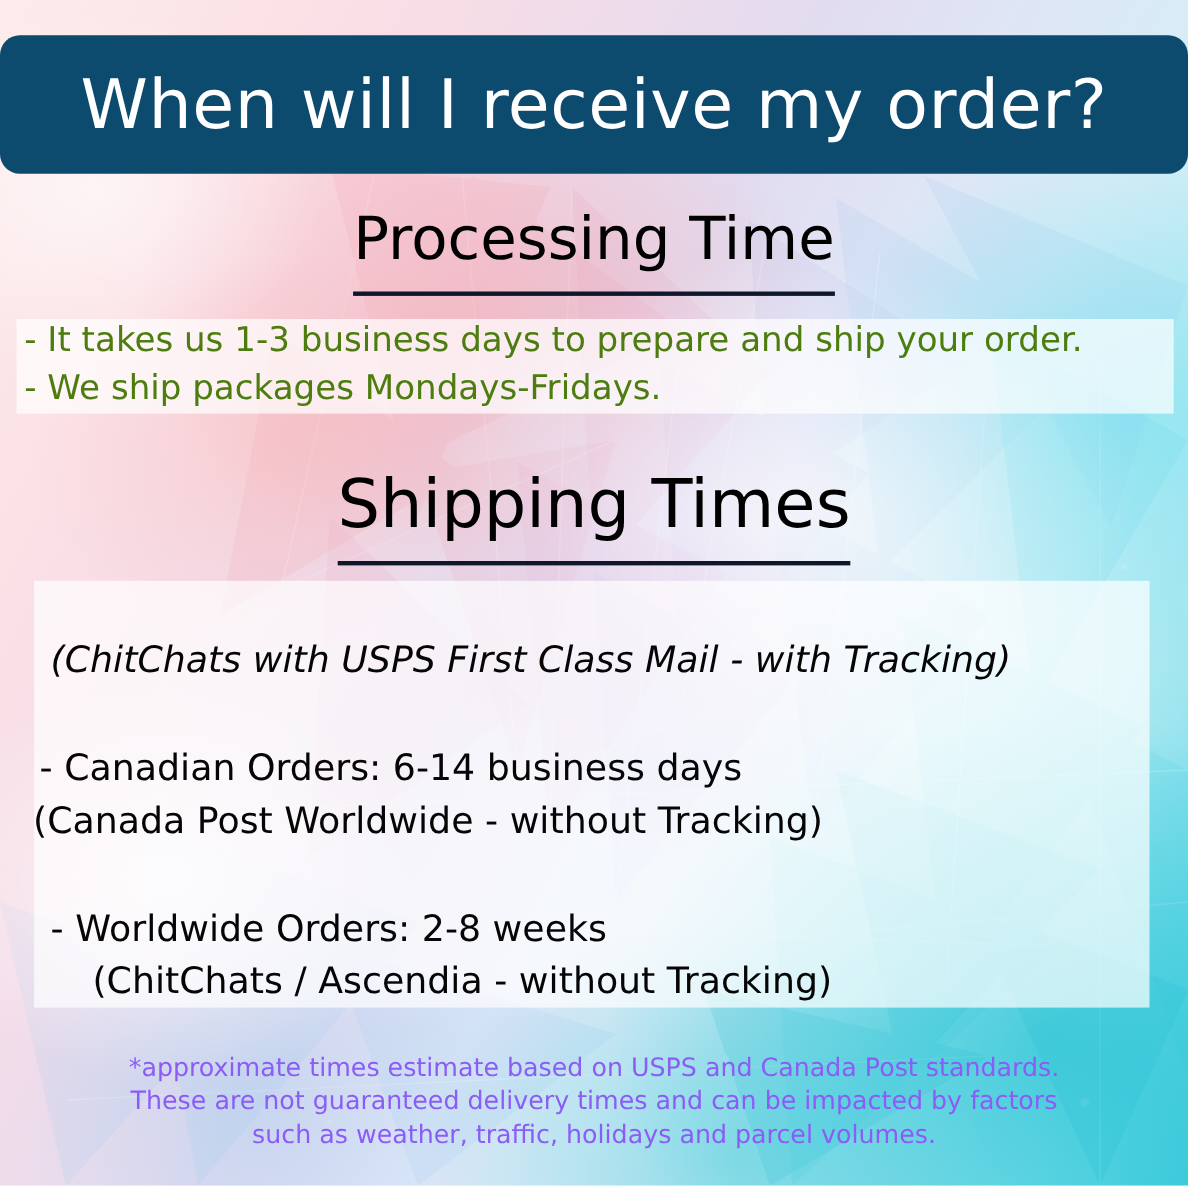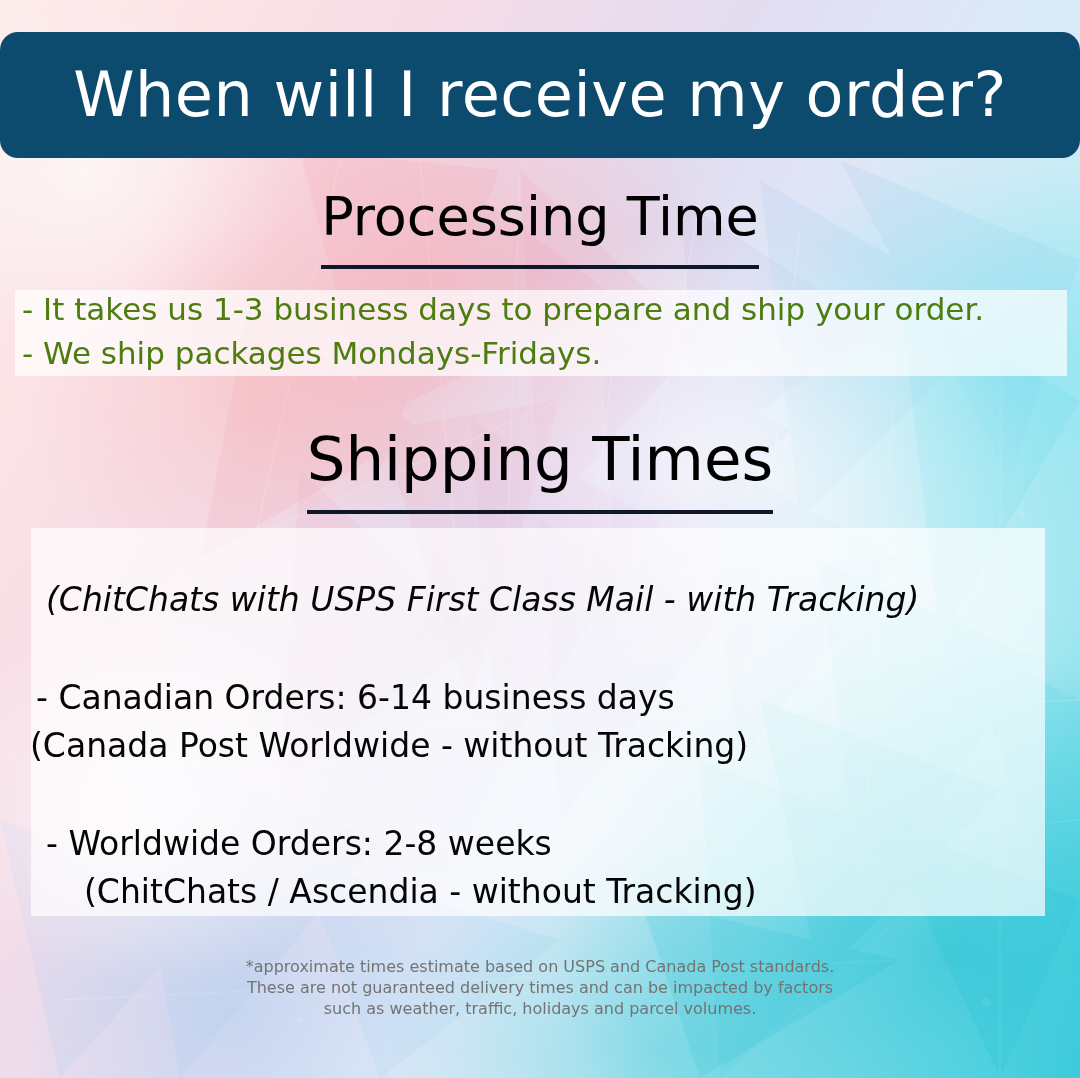--- a/index.html
+++ b/index.html
@@ -161,22 +161,22 @@
   .can-2  { left: 30px;  top: 729px; }
   .wld-1  { left: 20px;  top: 827px; margin-left: 26px; }
   .wld-2  { left: 44px;  top: 875px; margin-left: 40px; }
 
   .footnote {
     position: absolute;
     left: 0;
     top: 956px;
     width: 1080px;
     text-align: center;
-    color: #737373;
-    font-size: 16px;
+    color: #8b5cf6;
+    font-size: 23px;
     line-height: 1.32;
   }
   .footnote div { white-space: nowrap; }
 </style>
 </head>
 <body>
 
 <div id="page">
 
   <div class="bg-layer bg-base"></div>

